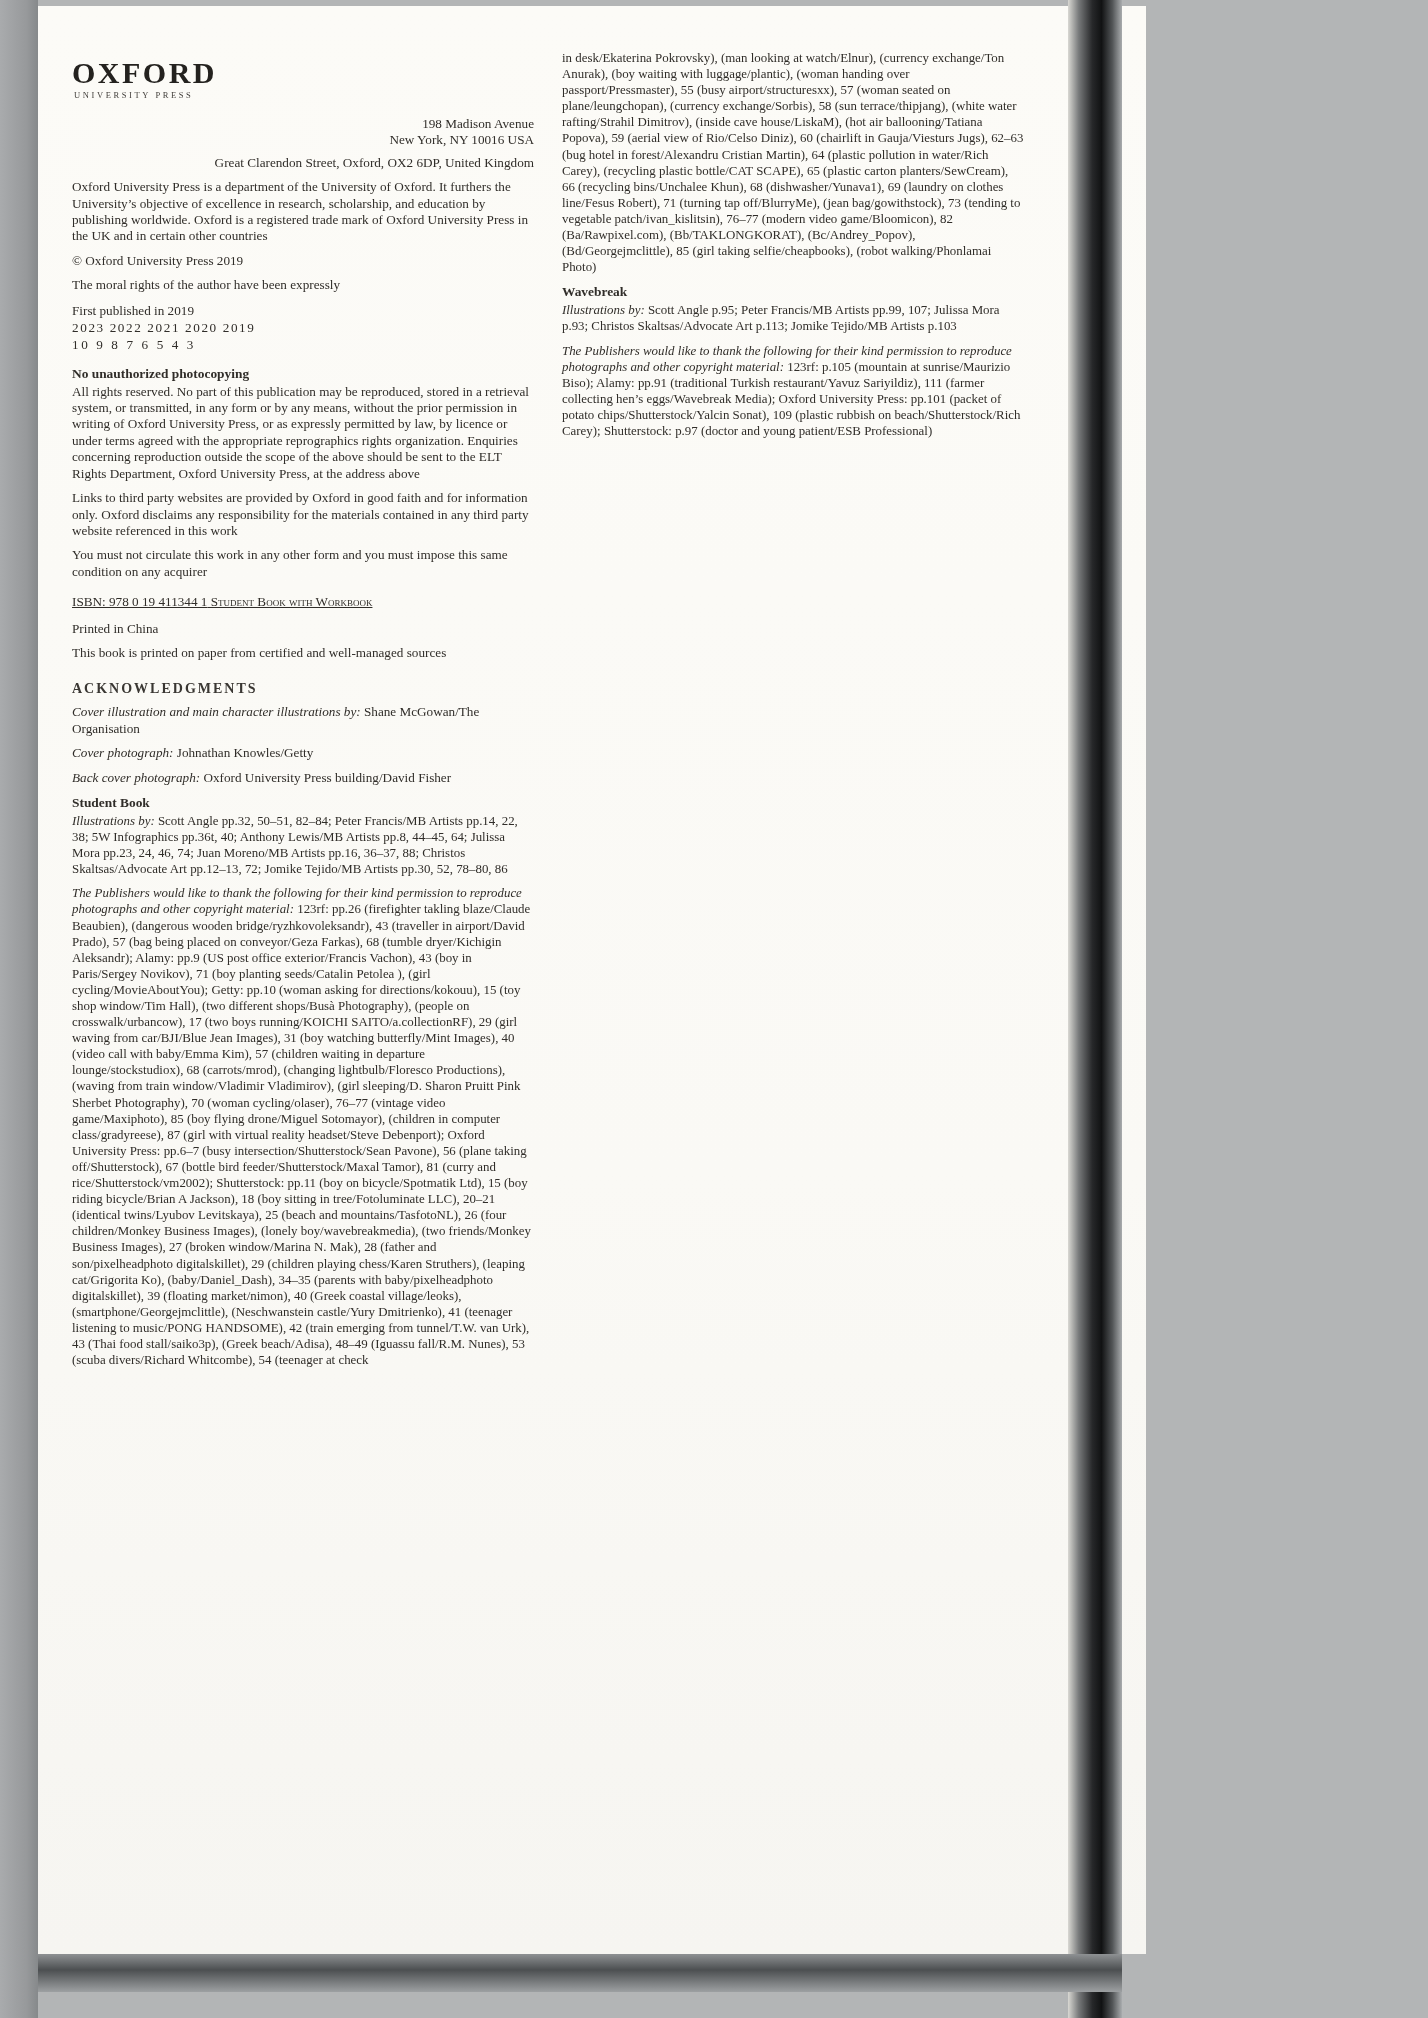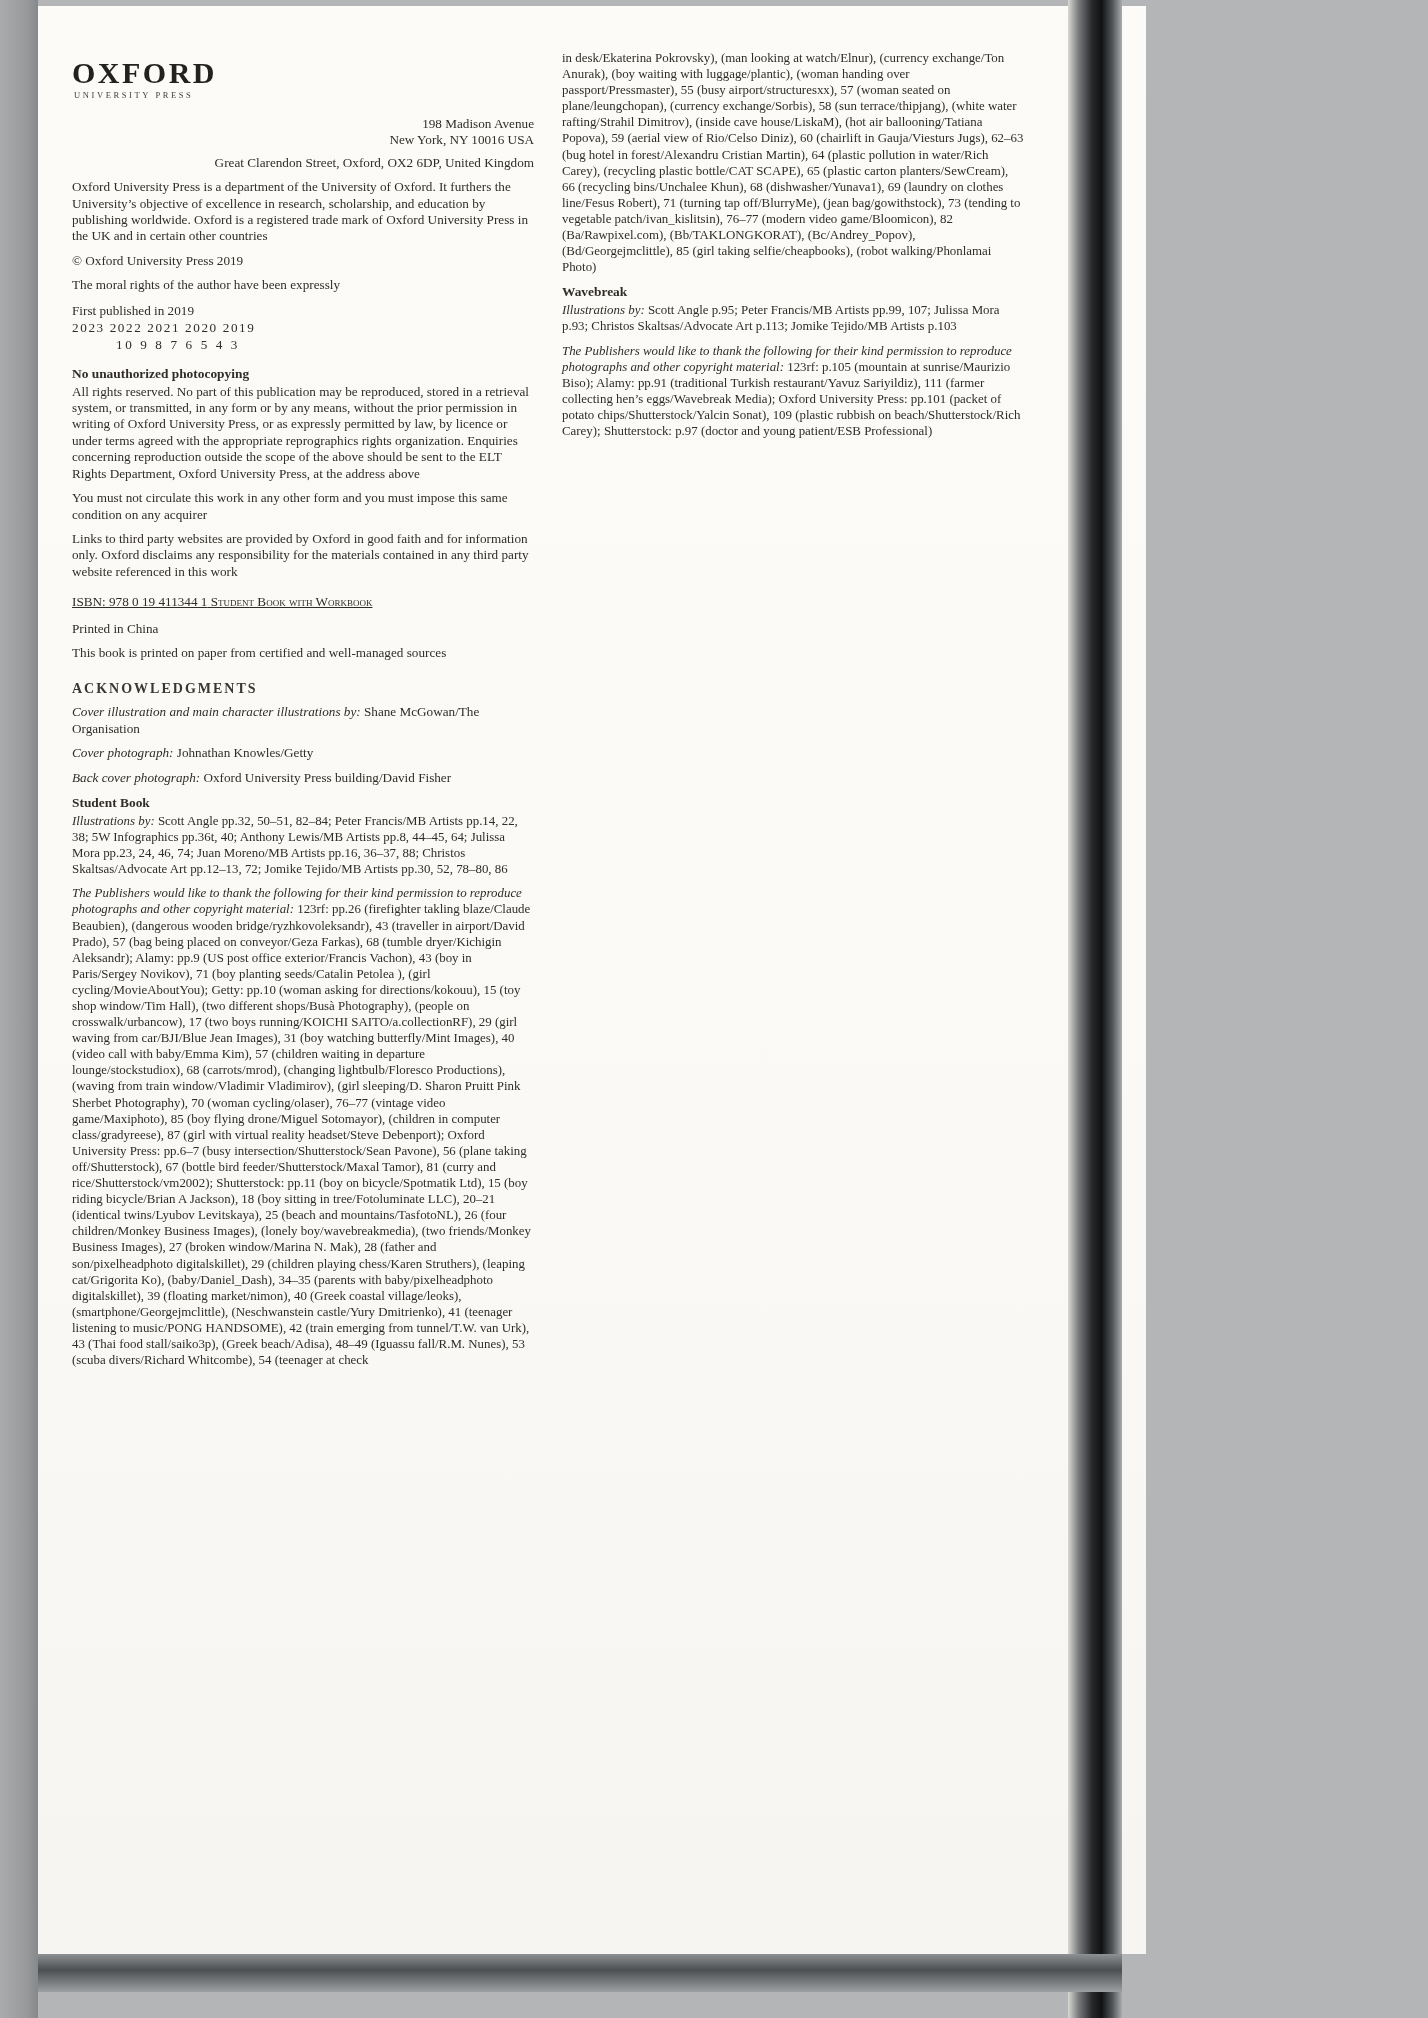--- a/index.html
+++ b/index.html
@@ -42,21 +42,21 @@
   .logo-sub  { font-size:8.5px; letter-spacing:2.6px; color:#413e3a; margin-top:2px; margin-left:2px; }
 
   .addr { font-size:13.2px; line-height:16.4px;text-align:right; }
   .addr-group { margin-bottom:6px; }
   .addr-uk { margin-bottom:8px; }
 
   .line { font-size:13.2px; line-height:16.4px; margin-bottom:8px; }
   .pub-block div { font-size:13.2px; line-height:17px; }
   .pub-block { margin-bottom:12px; }
   .spread  { letter-spacing:1.6px; }
-  .spread2 { letter-spacing:2.6px;margin-left:44px; }
+  .spread2 { letter-spacing:2.6px; }
 
   .heading { font-weight:bold; font-size:13.4px; line-height:17px; margin-bottom:2px; margin-top:2px; }
   .ack-heading {
     font-size:14px; font-weight:bold; letter-spacing:2px;
     margin-top:20px; margin-bottom:7px; color:#3a3733;
   }
   .isbn-line { margin-top:14px; margin-bottom:10px;text-decoration:underline; }
 </style>
 </head>
 <body>
@@ -85,22 +85,22 @@
       <div class="line">The moral rights of the author have been expressly</div>
 
       <div class="pub-block">
         <div>First published in 2019</div>
         <div class="spread">2023 2022 2021 2020 2019</div>
         <div class="spread2">10 9 8 7 6 5 4 3</div>
       </div>
 
       <div class="heading">No unauthorized photocopying</div>
       <p class="p">All rights reserved. No part of this publication may be reproduced, stored in a retrieval system, or transmitted, in any form or by any means, without the prior permission in writing of Oxford University Press, or as expressly permitted by law, by licence or under terms agreed with the appropriate reprographics rights organization. Enquiries concerning reproduction outside the scope of the above should be sent to the ELT Rights Department, Oxford University Press, at the address above</p>
+      <p class="p">Links to third party websites are provided by Oxford in good faith and for information only. Oxford disclaims any responsibility for the materials contained in any third party website referenced in this work</p>
       <p class="p">You must not circulate this work in any other form and you must impose this same condition on any acquirer</p>
-      <p class="p">Links to third party websites are provided by Oxford in good faith and for information only. Oxford disclaims any responsibility for the materials contained in any third party website referenced in this work</p>
 
       <div class="line isbn-line">
         <span>ISBN: 978 0 19 411344 1</span><span class="sc"> Student Book with Workbook</span>
       </div>
 
       <div class="line">Printed in China</div>
       <div class="line">This book is printed on paper from certified and well-managed sources</div>
 
       <div class="ack-heading">ACKNOWLEDGMENTS</div>
 

